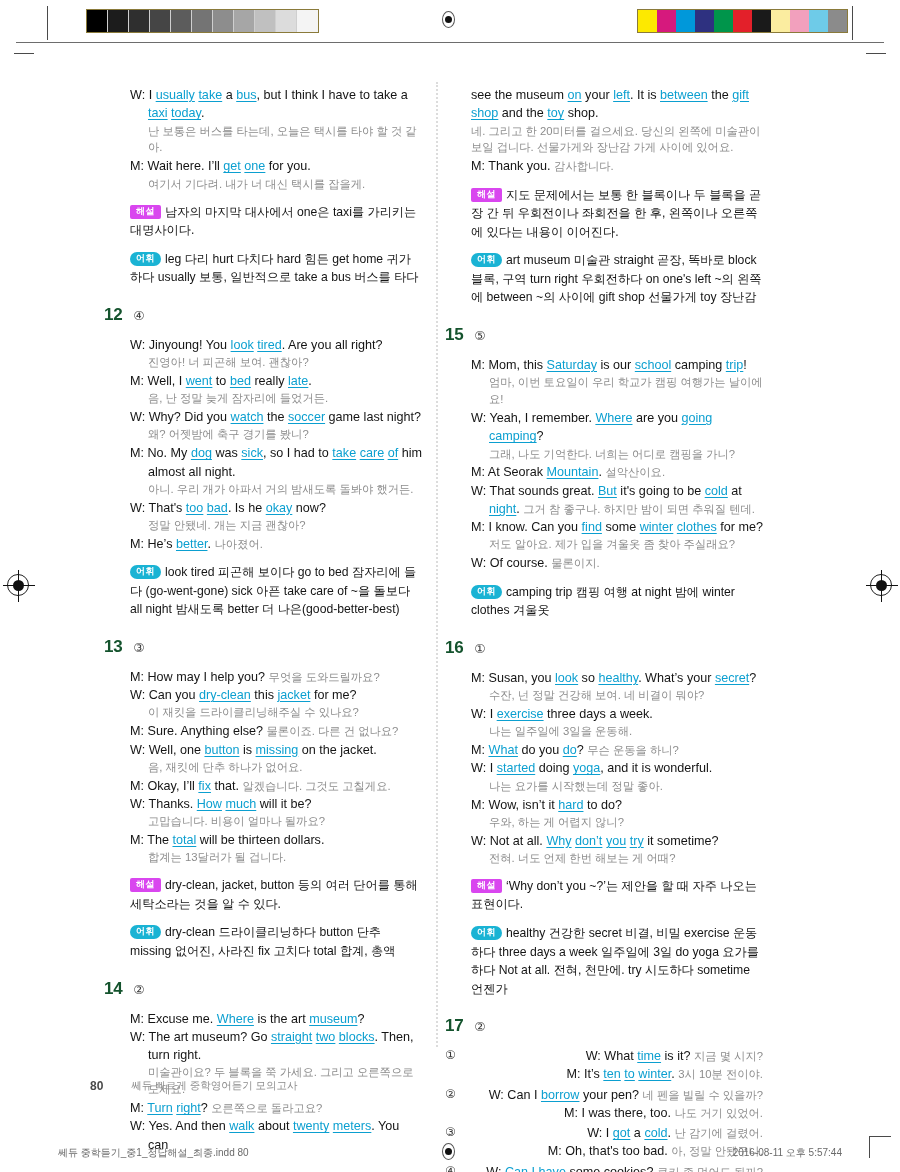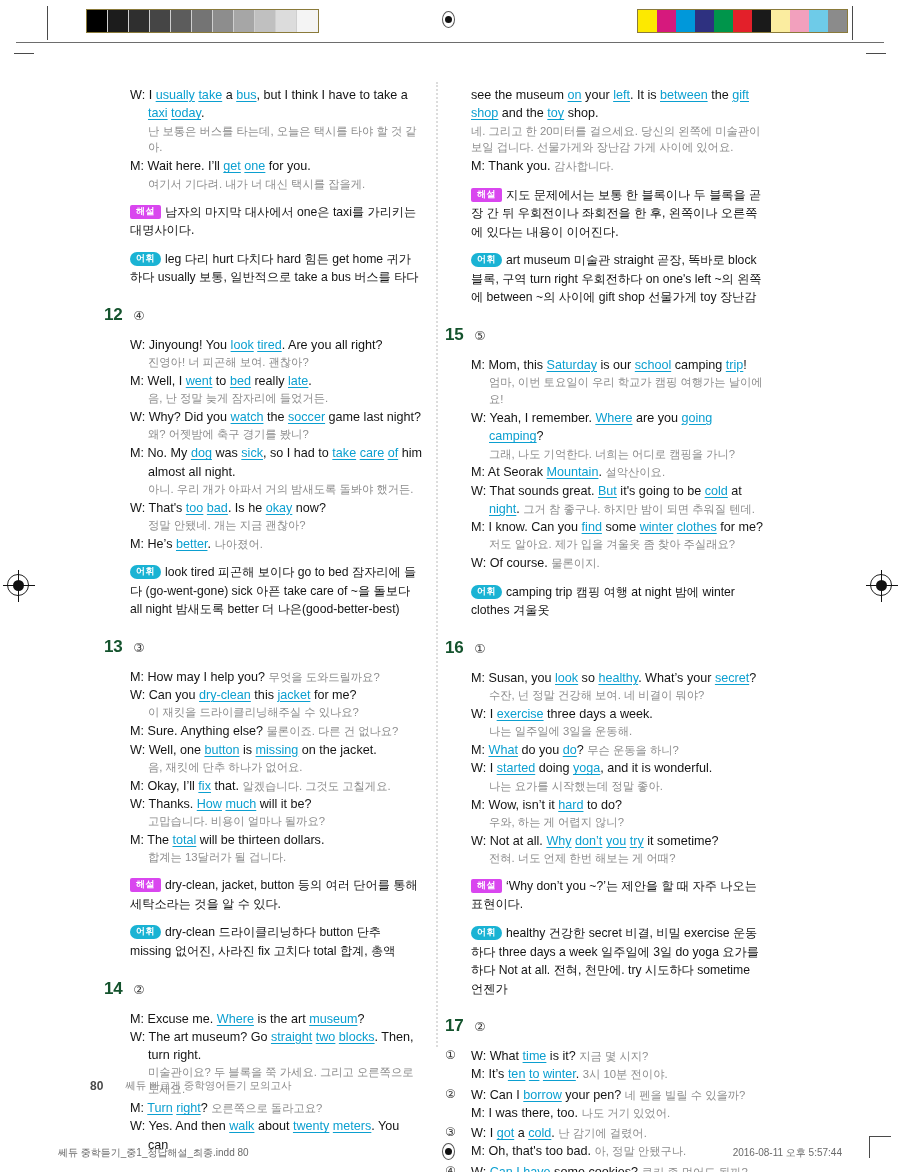--- a/index.html
+++ b/index.html
@@ -115,27 +115,27 @@
   .badge-sol { background:#d946ef; }
   .badge-voc { background:#1ab3d4;border-radius:7px; }
 
   
   .choice-list { padding-left:0; }
   .choice { display:flex; margin-bottom:2px; }
   .choice-mark {
     width:26px; flex:0 0 26px;
     font-size:12px; color:#3a3a3a; line-height:1.45; padding-top:0px;
   }
-  .choice-body { flex:1; }
+  .choice-body { flex:1;text-align:right; }
   .choice-body .line { text-indent:-18px; padding-left:18px; }
 
   
   .footer {
     position:absolute; left:90px; top:1079px;
-    display:flex; align-items:flex-end; gap:22px;
+    display:flex; align-items:flex-end; gap:28px;
   }
   .footer-page { font-size:12px; font-weight:bold; color:#4a4a4a; }
   .footer-title { font-size:10.5px; color:#8c8c8c; }
 
   .slug { position:absolute; top:1146px; font-size:10px; color:#6a6a6a; }
   .slug-left  { left:58px; }
   .slug-right { right:58px; }
 </style>
 </head>
 <body>

